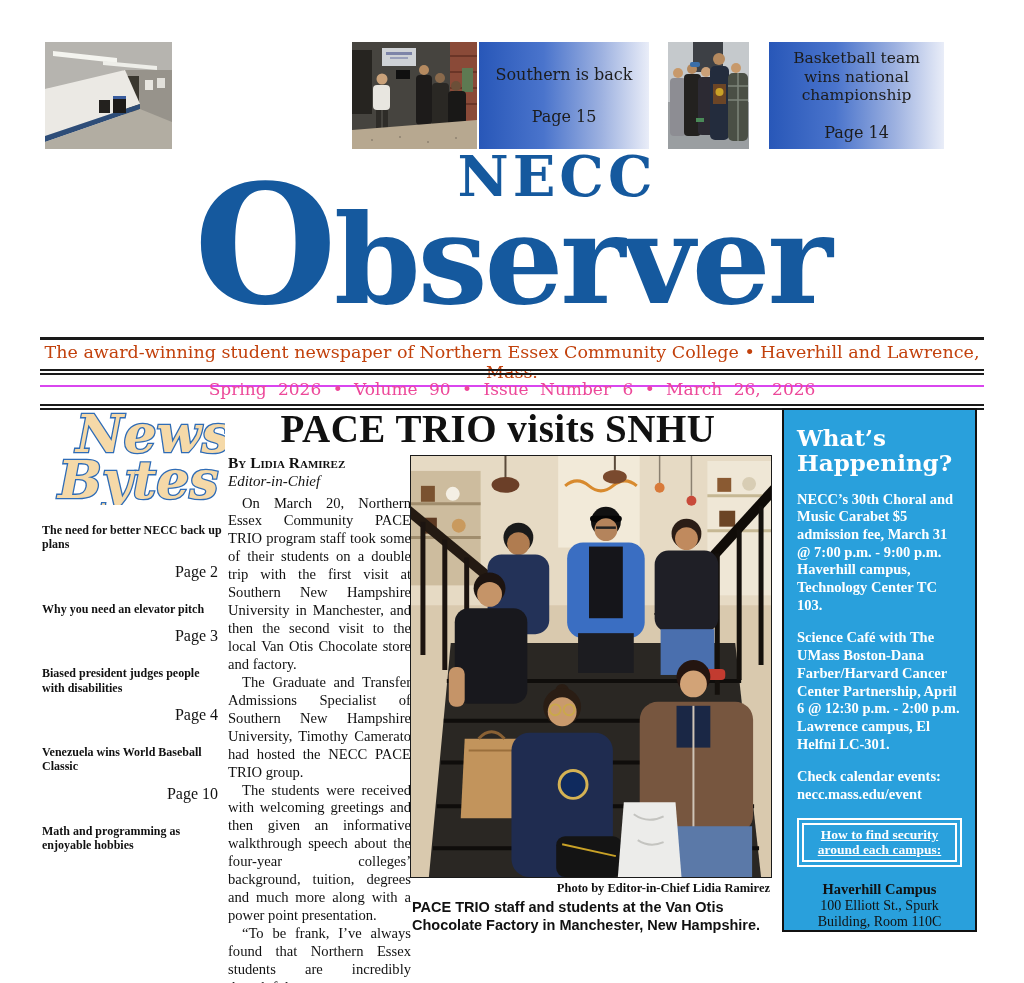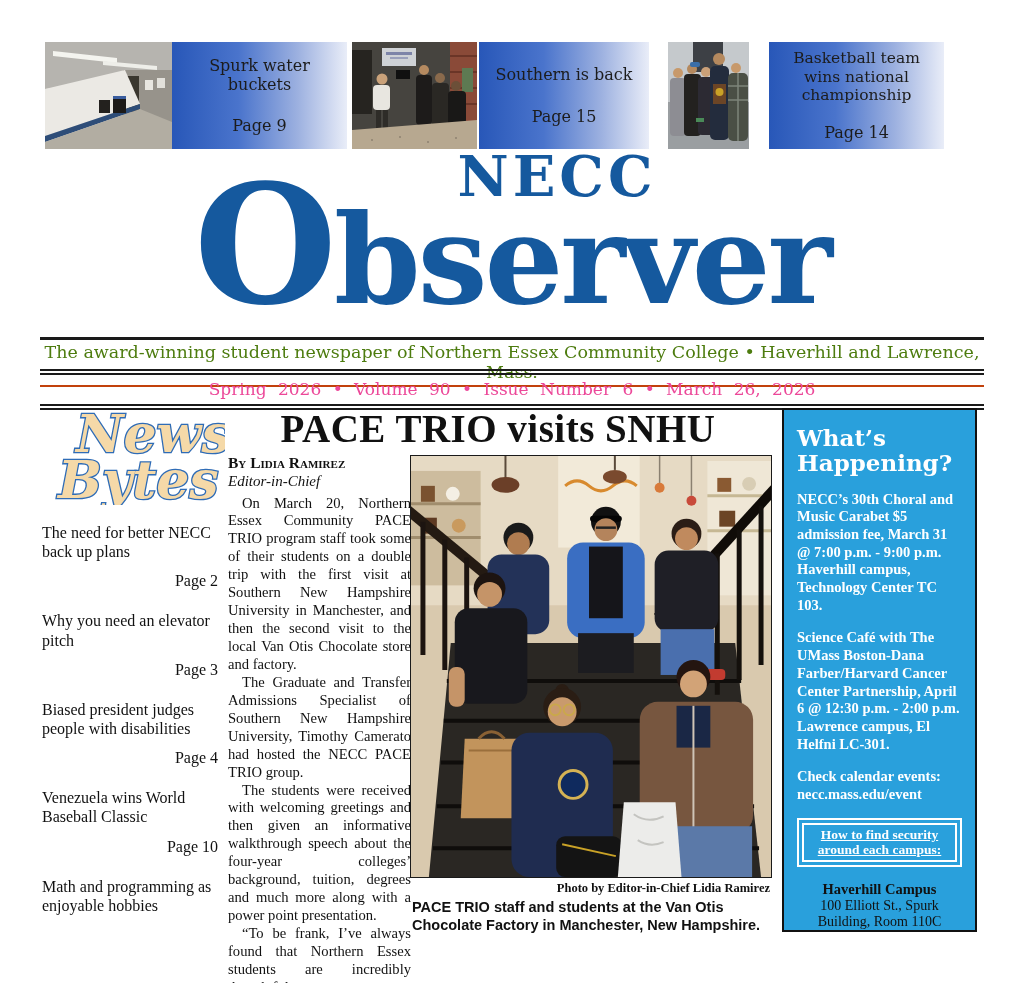--- a/index.html
+++ b/index.html
@@ -23,33 +23,33 @@
   
   .masthead{position:absolute;top:148px;left:0;width:100%;text-align:center;color:#15599e;
         font-family:"DejaVu Serif",serif;font-weight:bold;line-height:1;}
   .necc{font-size:56px;letter-spacing:4px;transform:translateX(45px);}
   .observer{margin-top:-24px;letter-spacing:-3px;white-space:nowrap;}
   .observer .big{font-size:164px;line-height:.8;}
   .observer .rest{font-size:124px;line-height:.8;}
 
   
   .tagline{position:absolute;top:337px;left:40px;right:40px;border-top:3px solid #1a1a1a;
-        border-bottom:2px solid #c2410c;padding:2px 0 3px;text-align:center;
-        font-family:"DejaVu Serif",serif;font-size:17.5px;color:#4d7c0f;}
+        border-bottom:2px solid #d946ef;padding:2px 0 3px;text-align:center;
+        font-family:"DejaVu Serif",serif;font-size:17.5px;color:#c2410c;}
   .dateline{position:absolute;top:369px;left:40px;right:40px;border-top:6px double #1a1a1a;
         border-bottom:6px double #1a1a1a;padding:4px 0 5px;text-align:center;
         font-family:"DejaVu Serif",serif;font-size:17px;word-spacing:6px;color:#ec4899;}
 
   
   .news-bytes{position:absolute;left:42px;top:410px;width:180px;}
   .nb-logo{width:175px;height:95px;margin:0 0 14px 8px;}
   .nb-logo text{font-family:"DejaVu Serif",serif;font-style:italic;font-weight:bold;
         font-size:52px;fill:#f5d9a8;stroke:#2f6cb6;stroke-width:2.6;paint-order:stroke;}
   .nb-item{margin-bottom:21px;}
-  .nb-title{font-weight:normal;font-size:16px;line-height:1.2;}
+  .nb-title{font-weight:bold;font-size:12px;line-height:1.2;}
   .nb-page{text-align:right;font-size:16px;margin-top:11px;padding-right:4px;}
 
   
   .headline{position:absolute;left:222px;top:406px;width:552px;text-align:center;
         font-weight:bold;font-size:39px;letter-spacing:.5px;}
   .article-col{position:absolute;left:228px;top:453px;width:183px;font-size:14.6px;
         line-height:1.23;text-align:justify;}
   .byline{font-weight:bold;font-variant:small-caps;font-size:15.5px;text-align:left;}
   .byline-role{font-style:italic;font-size:15px;margin-bottom:4px;text-align:left;}
   .article-col p{margin:0;text-indent:14px;}
@@ -90,24 +90,20 @@
       <rect x="82" y="34" width="12" height="36" fill="#3a372f"></rect>
       <rect x="100" y="38" width="8" height="10" fill="#e8e6e0"></rect>
       <rect x="112" y="36" width="8" height="10" fill="#e2e0da"></rect>
       <polygon points="0,47 80,28 95,62 0,94" fill="#ebe9e4"></polygon>
       <polygon points="0,94 95,62 95,67 0,100" fill="#2e4d78"></polygon>
       <polygon points="0,100 95,67 127,80 127,107 0,107" fill="#b2ada2"></polygon>
       <rect x="54" y="58" width="11" height="13" fill="#23211e"></rect>
       <rect x="68" y="54" width="13" height="17" fill="#1c1a18"></rect>
       <rect x="68" y="54" width="13" height="3" fill="#3a5d9e"></rect>
     </svg>
-  </div>
-  <div class="teaser-box tb1">
-    <div class="teaser-title">Spurk water buckets</div>
-    <div class="teaser-page">Page 9</div>
   </div>
 
   <div class="teaser-photo tp2">
     <svg viewBox="0 0 125 107" preserveAspectRatio="none">
       <rect width="125" height="107" fill="#46443f"></rect>
       <rect x="0" y="8" width="20" height="64" fill="#262420"></rect>
       <rect x="98" y="0" width="27" height="82" fill="#8a4a38"></rect>
       <line x1="98" y1="14" x2="125" y2="14" stroke="#6b3527" stroke-width="2"></line>
       <line x1="98" y1="30" x2="125" y2="30" stroke="#6b3527" stroke-width="2"></line>
       <line x1="98" y1="46" x2="125" y2="46" stroke="#6b3527" stroke-width="2"></line>

